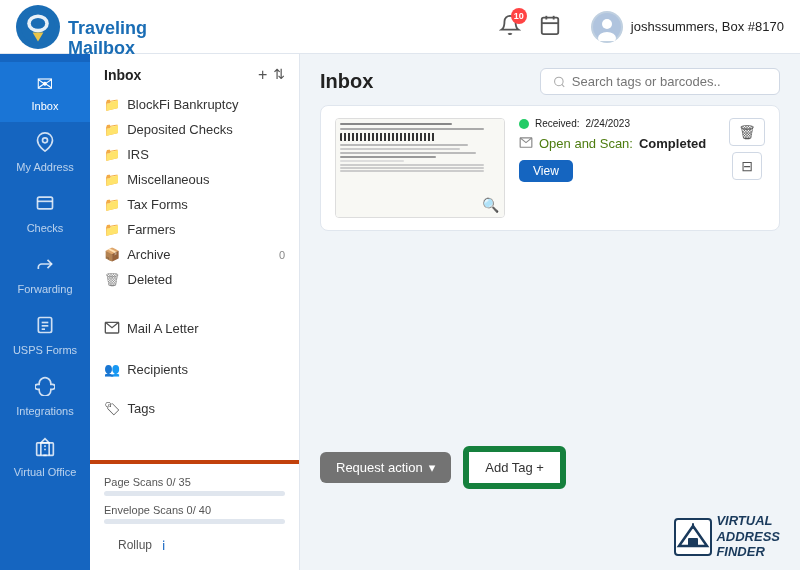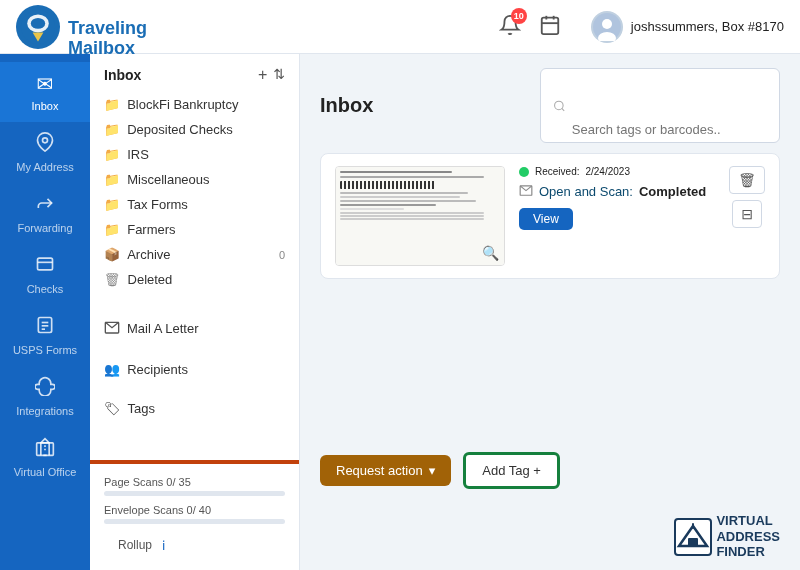--- a/index.html
+++ b/index.html
@@ -49,50 +49,50 @@
     .progress-row { margin-bottom: 8px; }
     .progress-label { font-size: 11px; color: #555; margin-bottom: 3px; }
     .progress-bar { height: 5px; background: #e0e6ee; border-radius: 3px; }
     .progress-fill { height: 5px; background: #1565c0; border-radius: 3px; }
 
     
     .content-panel { flex: 1; display: flex; flex-direction: column; background: #f0f4f8; overflow: hidden; }
     .content-header { display: flex; align-items: center; justify-content: space-between; padding: 14px 20px 10px; background: #f0f4f8; }
     .content-title { font-size: 20px; font-weight: 600; color: #222; }
     .search-box { display: flex; align-items: center; background: #fff; border: 1px solid #d0d8e4; border-radius: 6px; padding: 5px 12px; gap: 6px; min-width: 240px; }
-    .search-input { border: none; outline: none; font-size: 13px; color: #888; background: transparent; width: 100%; margin-top: 48px; }
+    .search-input { border: none; outline: none; font-size: 13px; color: #888; background: transparent; width: 100%; }
 
     
     .mail-area { padding: 0 20px 10px; flex: 1; overflow-y: auto; }
     .mail-card { background: #fff; border-radius: 8px; display: flex; align-items: flex-start; padding: 12px 14px; gap: 14px; border: 1px solid #e0e6ee; margin-bottom: 12px; }
     .mail-thumbnail { width: 170px; height: 100px; background: #f5f5f5; border: 1px solid #ddd; border-radius: 4px; overflow: hidden; flex-shrink: 0; position: relative; display: flex; align-items: center; justify-content: center; }
     .mail-thumb-magnify { position: absolute; bottom: 4px; right: 4px; color: #555; font-size: 14px; cursor: pointer; }
 
     .mail-meta { flex: 1; display: flex; flex-direction: column; gap: 6px; }
     .mail-status-row { display: flex; align-items: center; gap: 6px; font-size: 10px; }
     .status-dot { width: 10px; height: 10px; border-radius: 50%; background: #22cc66; flex-shrink: 0; }
     .status-label { color: #222; }
     .status-date { color: #222; font-weight: 500; }
     .shred-row { display: flex; align-items: center; gap: 6px; font-size: 13px; }
     .shred-icon { font-size: 13px; color: #888; }
     .open-scan-row { display: flex; align-items: center; gap: 6px; font-size: 13px; }
-    .open-scan-label { color: #0c4a6e; }
+    .open-scan-label { color: #4d7c0f; }
     .open-scan-status { font-weight: 600; color: #222; }
     .view-btn { background: #1565c0; color: #fff; border: none; border-radius: 5px; padding: 4px 14px; font-size: 12px; cursor: pointer; margin-top: 2px; width: fit-content; }
 
     .mail-actions-col { display: flex; flex-direction: column; gap: 6px; align-items: center; }
     .icon-btn { border: 1px solid #d0d8e4; background: #fff; border-radius: 4px; padding: 5px 8px; cursor: pointer; font-size: 14px; color: #555; }
 
     
     .action-bar { display: flex; align-items: center; gap: 12px; padding: 8px 20px 14px; }
-    .request-btn { background: #a16207; color: #fff; border: none; border-radius: 6px; padding: 8px 16px; font-size: 13px; font-weight: 500; cursor: pointer; display: flex; align-items: center; gap: 6px; text-align: center; }
-    .add-tag-btn { background: #fff; color: #333; border: 3px solid #15803d; border-radius: 6px; padding: 8px 16px; font-size: 13px; font-weight: 500; cursor: pointer; }
-
-    
-    .vaf-logo { display: flex; align-items: center; gap: 4px; padding: 10px 20px; background: #f0f4f8; justify-content: flex-end; }
+    .request-btn { background: #737373; color: #fff; border: none; border-radius: 6px; padding: 8px 16px; font-size: 13px; font-weight: 500; cursor: pointer; display: flex; align-items: center; gap: 6px; text-align: center; }
+    .add-tag-btn { background: #fff; color: #333; border: 6px solid #15803d; border-radius: 6px; padding: 8px 16px; font-size: 13px; font-weight: 500; cursor: pointer; }
+
+    
+    .vaf-logo { display: flex; align-items: center; gap: 4px; padding: 10px 20px; background: #f0f4f8; justify-content: flex-end; font-style: italic; }
     .vaf-icon { width: 38px; height: 38px; }
     .vaf-text { font-size: 13px; font-weight: 700; color: #1a3a5c; line-height: 1.2; }
 
     
     .thumb-content { width: 100%; height: 100%; background: #f8f8f4; padding: 4px; }
     .thumb-line { height: 2px; background: #ccc; margin-bottom: 2px; border-radius: 1px; }
     .thumb-line.dark { background: #888; }
     .thumb-line.short { width: 60%; }
     .thumb-line.barcode { height: 8px; background: repeating-linear-gradient(90deg, #333 0px, #333 2px, #f8f8f4 2px, #f8f8f4 4px); margin: 2px 0; }
 
@@ -159,34 +159,34 @@
           <svg width="20" height="20" viewBox="0 0 24 24" fill="none" stroke="rgba(255,255,255,0.8)" stroke-width="2">
             <path d="M21 10c0 7-9 13-9 13s-9-6-9-13a9 9 0 0 1 18 0z"></path>
             <circle cx="12" cy="10" r="3"></circle>
           </svg>
         </span>
         <span>My Address</span>
       </div>
       <div class="nav-item">
         <span class="nav-icon">
           <svg width="20" height="20" viewBox="0 0 24 24" fill="none" stroke="rgba(255,255,255,0.8)" stroke-width="2">
+            <rect x="3" y="5" width="18" height="14" rx="2"></rect>
+            <line x1="3" y1="10" x2="21" y2="10"></line>
+          </svg>
+        </span>
+        <span>Checks</span>
+      </div>
+      <div class="nav-item">
+        <span class="nav-icon">
+          <svg width="20" height="20" viewBox="0 0 24 24" fill="none" stroke="rgba(255,255,255,0.8)" stroke-width="2">
             <polyline points="15 17 20 12 15 7"></polyline>
             <path d="M4 18v-2a4 4 0 0 1 4-4h12"></path>
           </svg>
         </span>
         <span>Forwarding</span>
-      </div>
-      <div class="nav-item">
-        <span class="nav-icon">
-          <svg width="20" height="20" viewBox="0 0 24 24" fill="none" stroke="rgba(255,255,255,0.8)" stroke-width="2">
-            <rect x="3" y="5" width="18" height="14" rx="2"></rect>
-            <line x1="3" y1="10" x2="21" y2="10"></line>
-          </svg>
-        </span>
-        <span>Checks</span>
       </div>
       <div class="nav-item">
         <span class="nav-icon">
           <svg width="20" height="20" viewBox="0 0 24 24" fill="none" stroke="rgba(255,255,255,0.8)" stroke-width="2">
             <rect x="4" y="3" width="16" height="18" rx="2"></rect>
             <line x1="8" y1="9" x2="16" y2="9"></line>
             <line x1="8" y1="13" x2="16" y2="13"></line>
             <line x1="8" y1="17" x2="12" y2="17"></line>
           </svg>
         </span>

